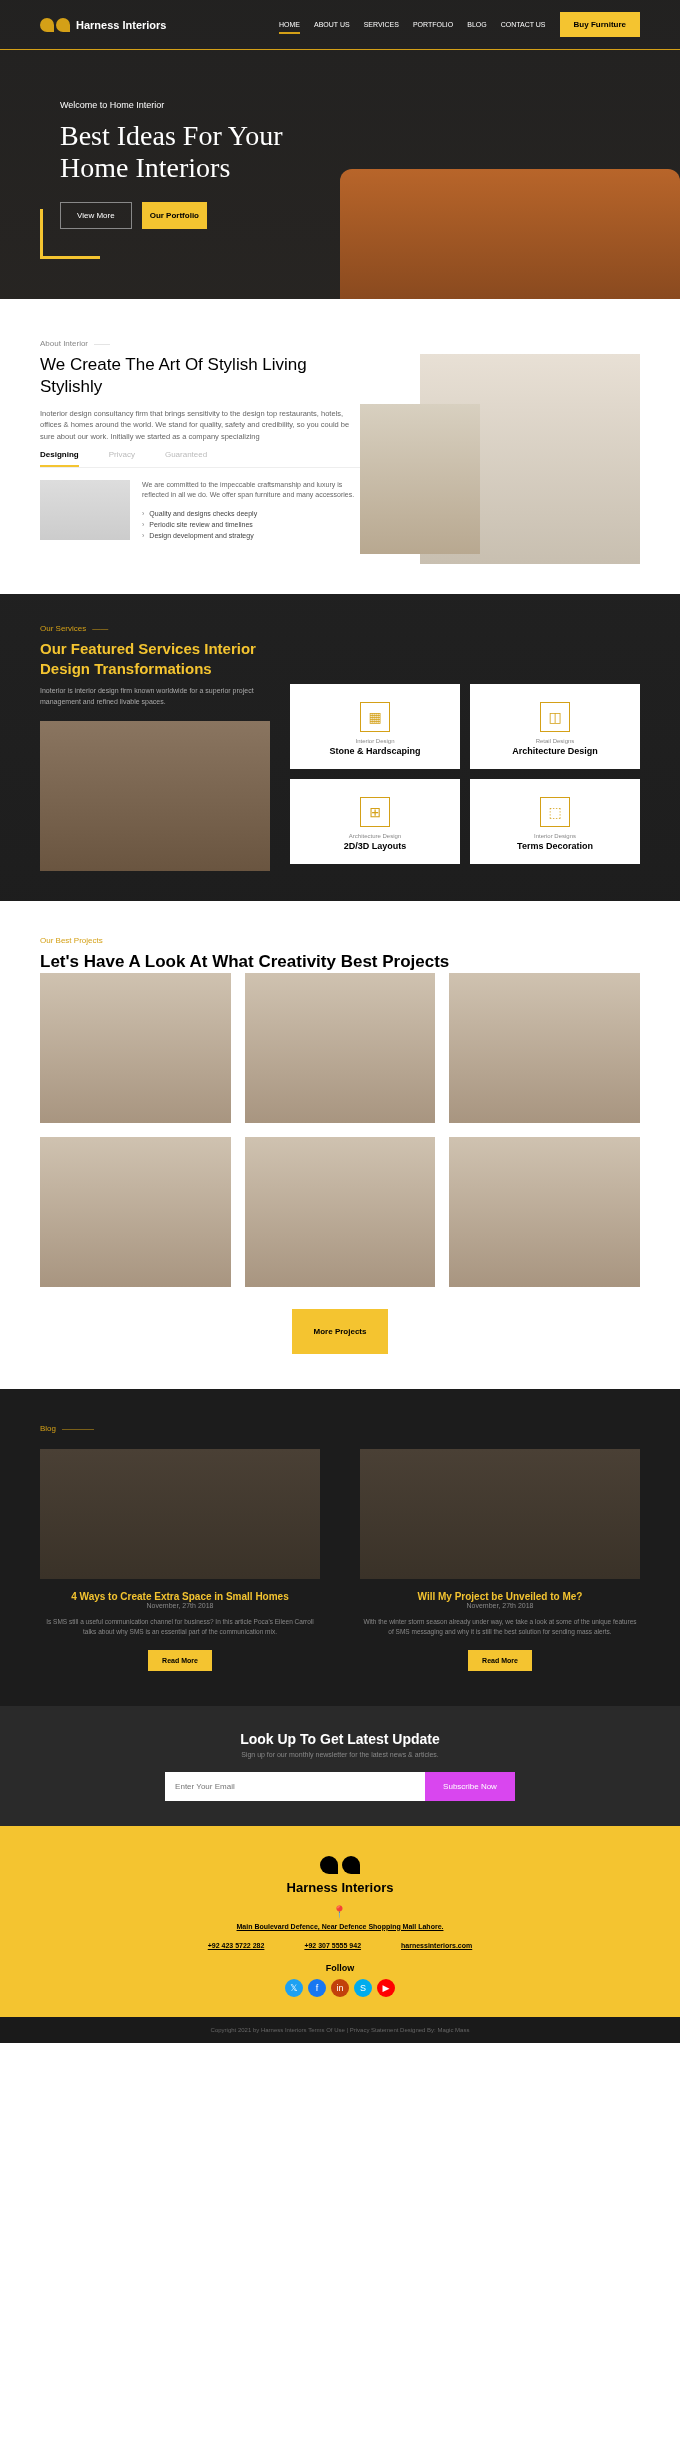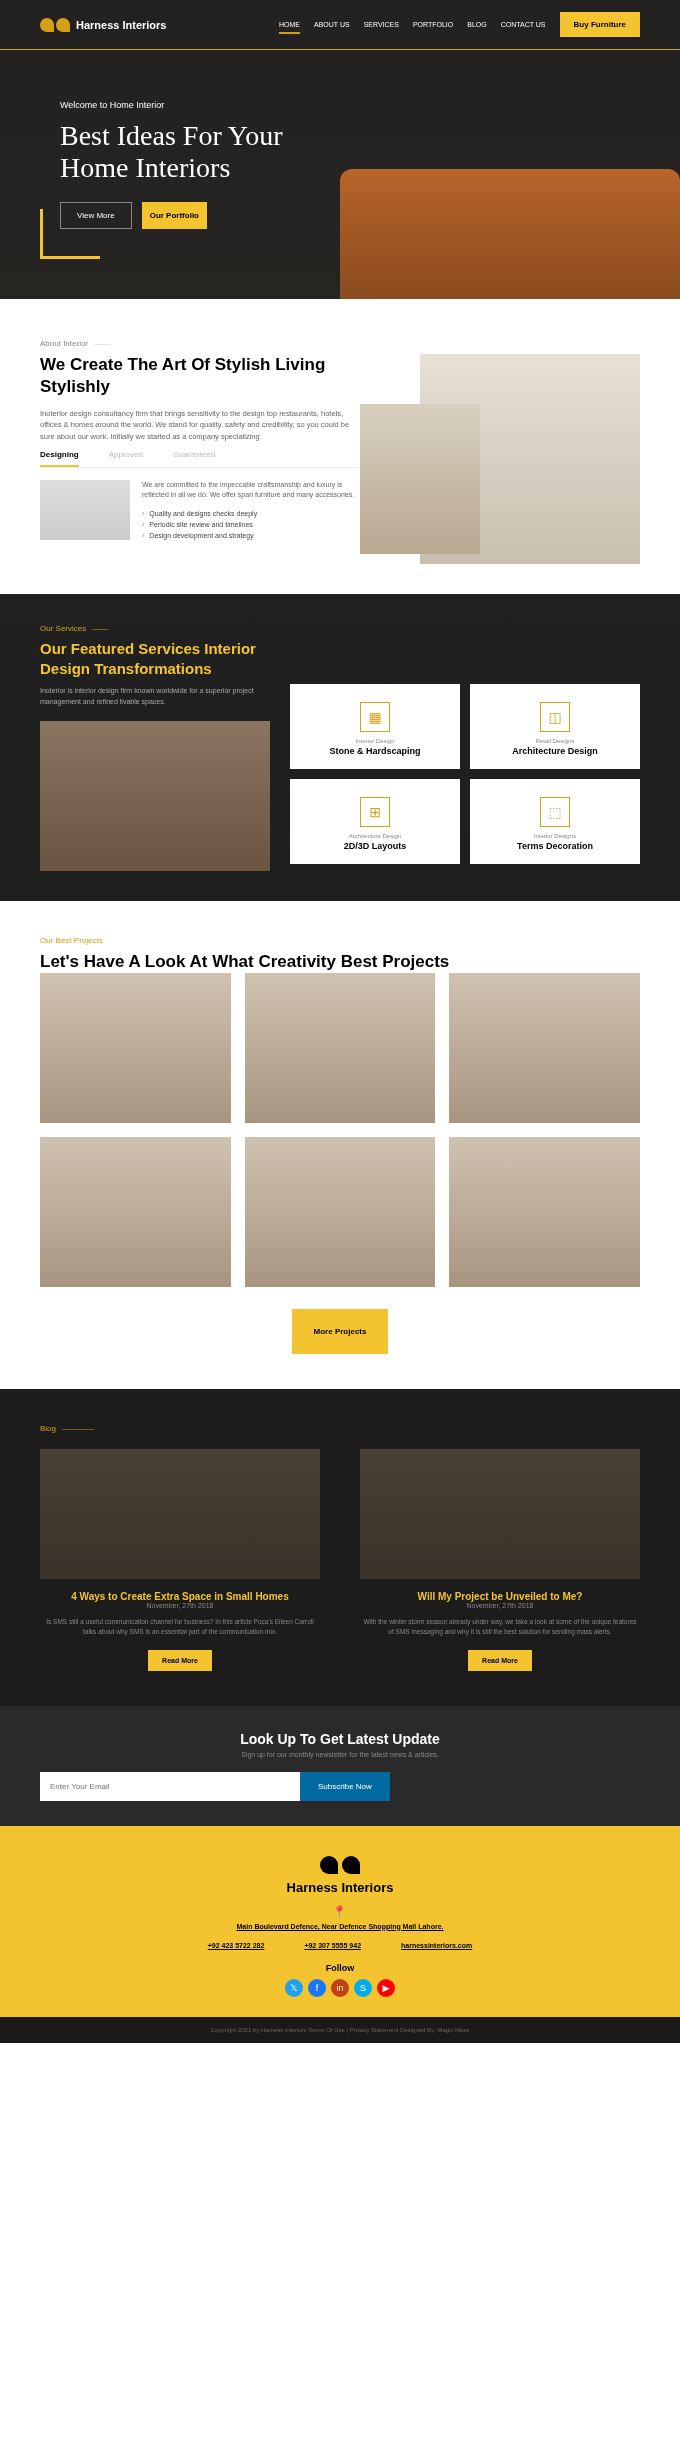--- a/index.html
+++ b/index.html
@@ -21,21 +21,21 @@
 .btn-outline{background:transparent;border:1px solid #888;color:#fff;padding:8px 16px;font-size:8px;cursor:pointer}
 .btn-yellow{background:#f4c430;border:none;color:#000;padding:8px 8px;font-size:8px;cursor:pointer;font-weight:600}
 .hero-border{position:absolute;left:40px;bottom:40px;width:60px;height:50px;border-left:3px solid #f4c430;border-bottom:3px solid #f4c430}
 .sofa{position:absolute;right:0;bottom:0;width:340px;height:130px;background:linear-gradient(#b8652a,#8a4a1f);border-radius:12px 12px 0 0}
 
 .about{padding:40px 40px 30px;background:#fff;position:relative}
 .about-label{font-size:8px;color:#888;margin-bottom:6px}
 .about-label::after{content:'——';margin-left:6px;color:#ccc}
 .about-wrap{display:flex;gap:20px}
 .about-left{flex:1}
-.about-title{font-size:17px;font-weight:700;margin-bottom:10px;line-height:1.3}
+.about-title{font-size:17px;font-weight:400;margin-bottom:10px;line-height:1.3}
 .about-text{font-size:7.5px;color:#666;line-height:1.5;margin-bottom:8px}
 .tabs{display:flex;gap:30px;border-bottom:1px solid #eee;margin-bottom:12px}
 .tab{font-size:8px;padding-bottom:6px;color:#bbb;cursor:pointer}
 .tab.active{color:#000;font-weight:600;border-bottom:2px solid #f4c430}
 .tab-content{display:flex;gap:12px}
 .tab-img{width:90px;height:60px;background:linear-gradient(#ddd,#ccc)}
 .tab-text{flex:1}
 .tab-desc{font-size:7px;color:#666;line-height:1.4;margin-bottom:8px}
 .tab-list{list-style:none}
 .tab-list li{font-size:7px;color:#444;padding:2px 0}
@@ -71,23 +71,23 @@
 .blog-card{flex:1;text-align:center}
 .blog-img{height:130px;background:linear-gradient(#4a4035,#3a3228);margin-bottom:12px}
 .blog-title{color:#f4c430;font-size:10px;font-weight:600;}
 .blog-date{color:#888;font-size:7px;margin-bottom:8px}
 .blog-text{color:#888;font-size:6.5px;line-height:1.5;margin-bottom:12px}
 .read-btn{background:#f4c430;border:none;padding:7px 14px;font-size:7px;font-weight:600;cursor:pointer}
 
 .newsletter{background:#2a2a2a;padding:25px 40px;text-align:center}
 .news-title{color:#fff;font-size:14px;font-weight:700;margin-bottom:4px}
 .news-sub{color:#888;font-size:7px;margin-bottom:14px}
-.news-form{display:flex;justify-content:flex-start;gap:0}
+.news-form{display:flex;justify-content:center;gap:0}
 .news-input{width:260px;padding:10px;border:none;font-size:8px}
-.news-btn{background:#0369a1;color:#fff;border:none;padding:10px 18px;font-size:8px;cursor:pointer}
+.news-btn{background:#d946ef;color:#fff;border:none;padding:10px 18px;font-size:8px;cursor:pointer}
 
 .footer{background:#f4c430;padding:30px 40px 20px;text-align:center;position:relative}
 .footer-logo{display:flex;justify-content:center;gap:4px;margin-bottom:6px}
 .footer-logo span{width:18px;height:18px;background:#000;border-radius:50% 50% 0 50%}
 .footer-brand{font-size:13px;font-weight:700;margin-bottom:10px}
 .footer-pin{font-size:12px;margin-bottom:4px}
 .footer-addr{font-size:7px;font-weight:700;margin-bottom:12px;text-decoration:underline}
 .footer-contacts{display:flex;justify-content:center;gap:40px;font-size:7px;font-weight:700;margin-bottom:14px}
 .footer-contacts span{text-decoration:underline}
 .footer-follow{font-size:9px;font-weight:700;margin-bottom:6px}
@@ -132,21 +132,21 @@
 </div>
 
 <section class="about">
 <div class="about-label">About Interior</div>
 <div class="about-wrap">
 <div class="about-left">
 <h2 class="about-title">We Create The Art Of Stylish Living Stylishly</h2>
 <p class="about-text">Inoterior design consultancy firm that brings sensitivity to the design top restaurants, hotels, offices &amp; homes around the world. We stand for quality, safety and credibility, so you could be sure about our work. Initially we started as a company specializing</p>
 <div class="tabs">
 <div class="tab active">Designing</div>
-<div class="tab">Approved</div>
+<div class="tab">Privacy</div>
 <div class="tab">Guaranteed</div>
 </div>
 <div class="tab-content">
 <div class="tab-img"></div>
 <div class="tab-text">
 <p class="tab-desc">We are committed to the impeccable craftsmanship and luxury is reflected in all we do. We offer span furniture and many accessories.</p>
 <ul class="tab-list">
 <li>Quality and designs checks deeply</li>
 <li>Periodic site review and timelines</li>
 <li>Design development and strategy</li>

